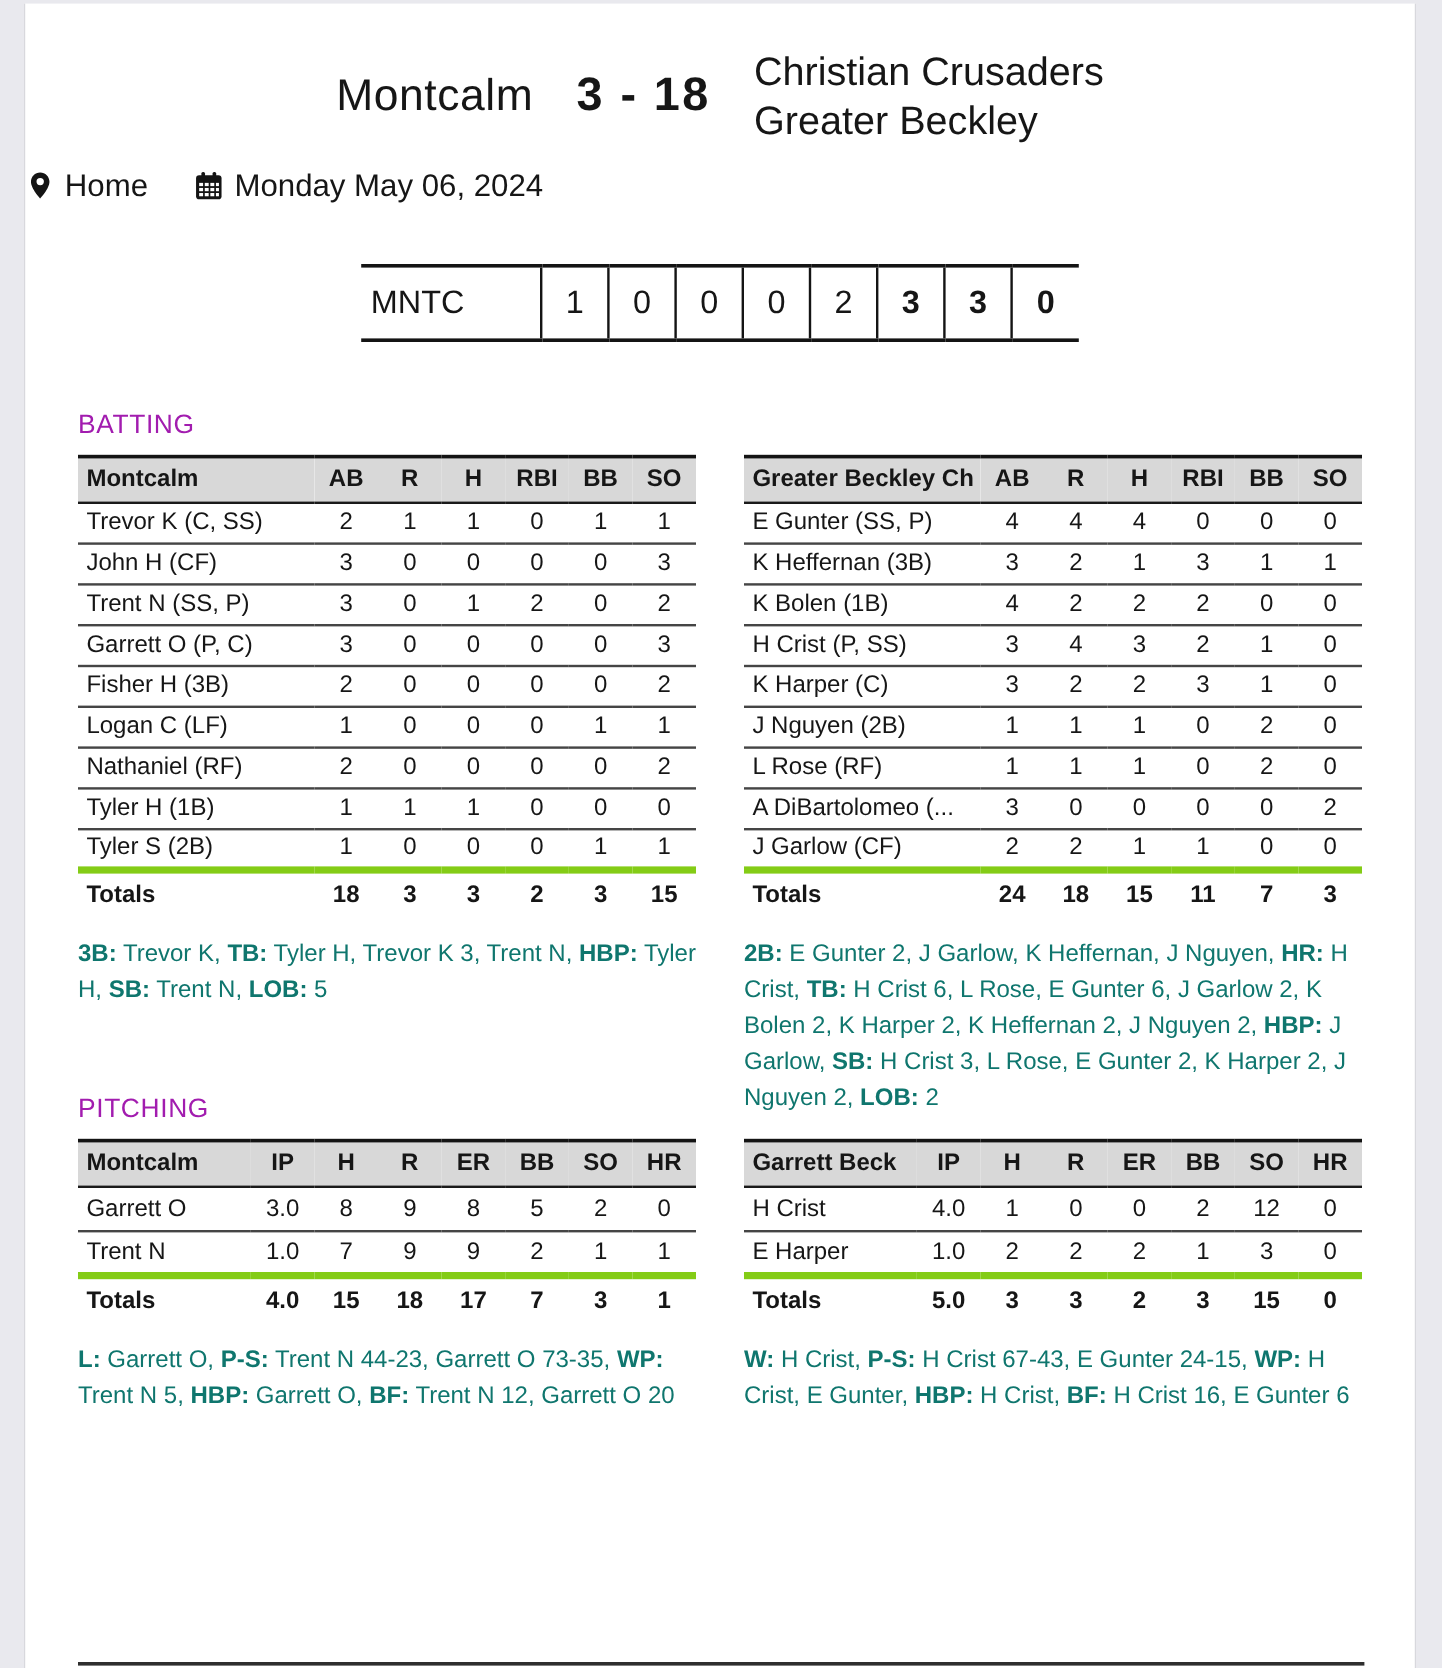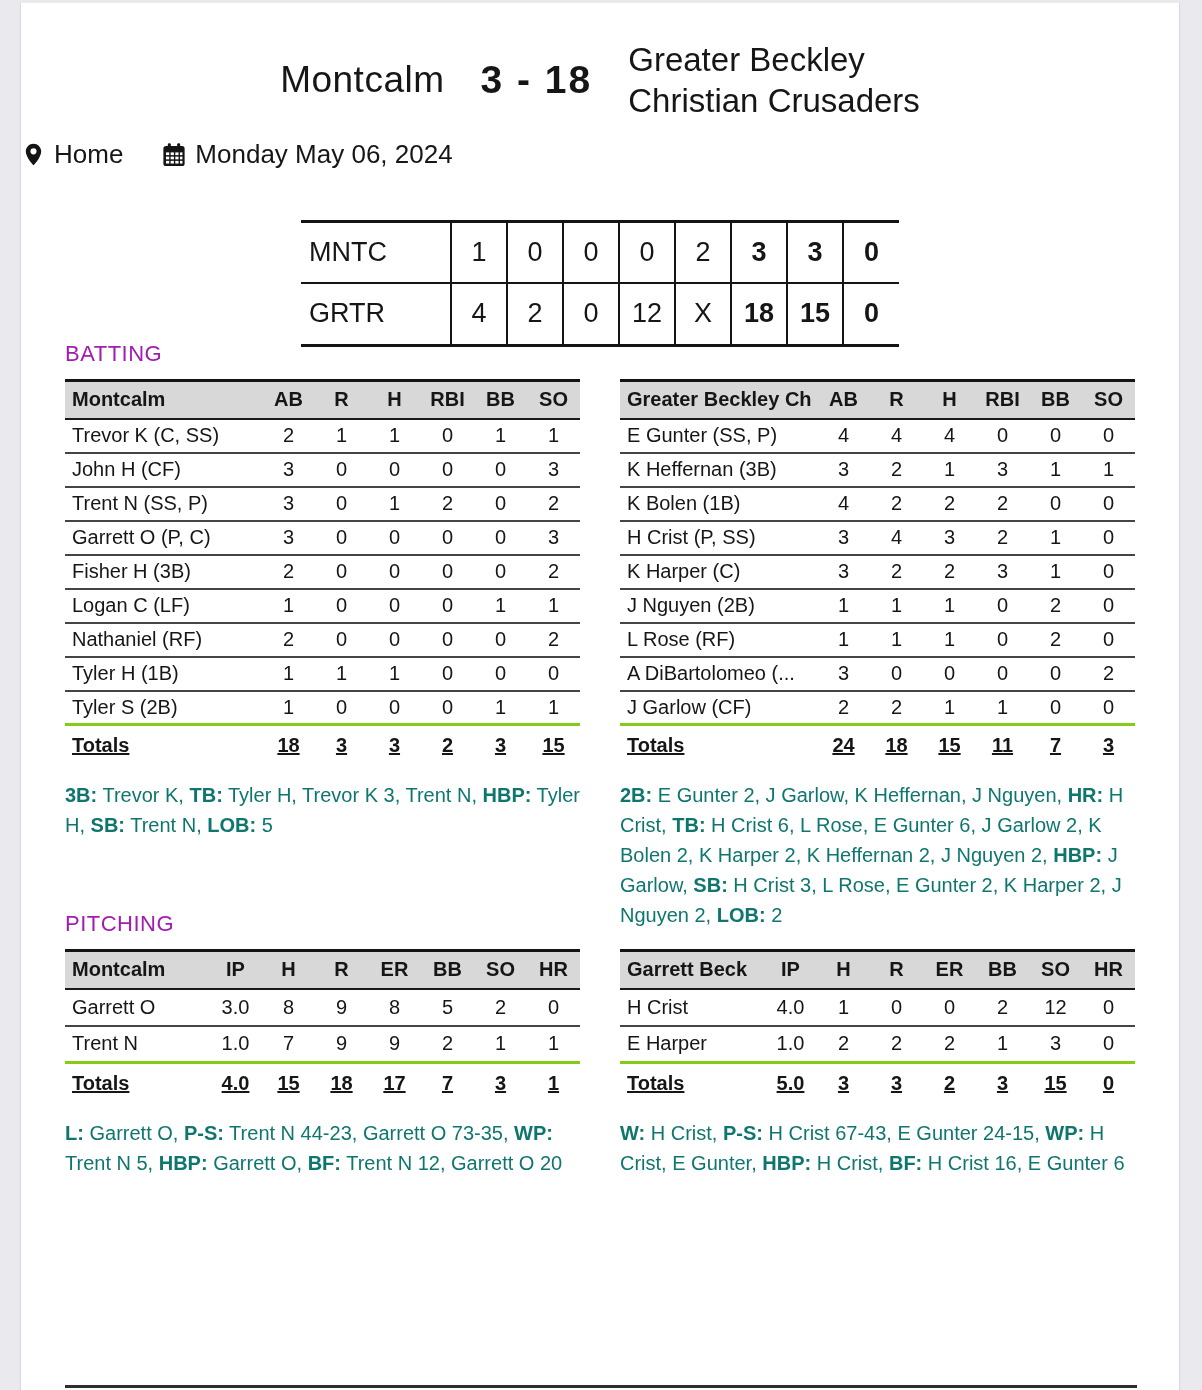--- a/index.html
+++ b/index.html
@@ -66,38 +66,38 @@
   .stats thead th {
     height: 38px; background: #d8d8d8; font-weight: 700;
     border-top: 3px solid #141414; border-bottom: 2px solid #1a1a1a;
   }
   .stats th.first, .stats td.first {
     text-align: left; padding-left: 7px; white-space: nowrap; overflow: hidden;
   }
   .stats tbody td { height: 34px; border-bottom: 2px solid #454545; }
   .stats.pitch tbody td { height: 37px; margin-top: 19px; }
   .stats tbody tr:last-child td { border-bottom: none; }
-  .stats tfoot td { height: 40px; font-weight: 700; border-top: 3px solid #84cc16; text-decoration: underline; }
+  .stats tfoot td { height: 40px; font-weight: 700; border-top: 6px solid #84cc16; }
 
   .notes { margin-top: 15px; width: 515px; font-size: 20px; line-height: 30px; color: #0f766e; }
   .notes b { font-weight: 700; }
 
   .bottom-line { position: absolute; bottom: 2px; left: 44px; width: 1072px; border-top: 3px solid #2e2e2e; }
 </style>
 </head>
 <body>
 
 <div class="page">
 
   <div class="score-header">
     <div class="away">Montcalm</div>
     <div class="score">3 - 18</div>
     <div class="home">
+      <div>Christian Crusaders</div>
       <div>Greater Beckley</div>
-      <div>Christian Crusaders</div>
     </div>
   </div>
 
   <div class="meta">
     <div class="item">
       <span>
         <svg viewBox="0 0 24 24" width="25" height="25">
           <path fill="#141414" d="M12 1.6c-4.1 0-7.4 3.3-7.4 7.4 0 5.5 7.4 13.4 7.4 13.4s7.4-7.9 7.4-13.4c0-4.1-3.3-7.4-7.4-7.4zm0 10.3a2.95 2.95 0 1 1 0-5.9 2.95 2.95 0 0 1 0 5.9z"></path>
         </svg>
       </span>
@@ -152,31 +152,20 @@
             <td class="first">MNTC</td>
             <td>1</td>
             <td>0</td>
             <td>0</td>
             <td>0</td>
             <td>2</td>
             <td>3</td>
             <td>3</td>
             <td>0</td>
           </tr>
-          <tr>
-            <td class="first">GRTR</td>
-            <td>4</td>
-            <td>2</td>
-            <td>0</td>
-            <td>12</td>
-            <td>X</td>
-            <td>18</td>
-            <td>15</td>
-            <td>0</td>
-          </tr>
         </tbody>
     </table>
   </div>
 
   <div class="section batting">
     <div class="section-label">BATTING</div>
     <div class="cols">
       <div class="col">
         <table class="stats">
           <colgroup>

